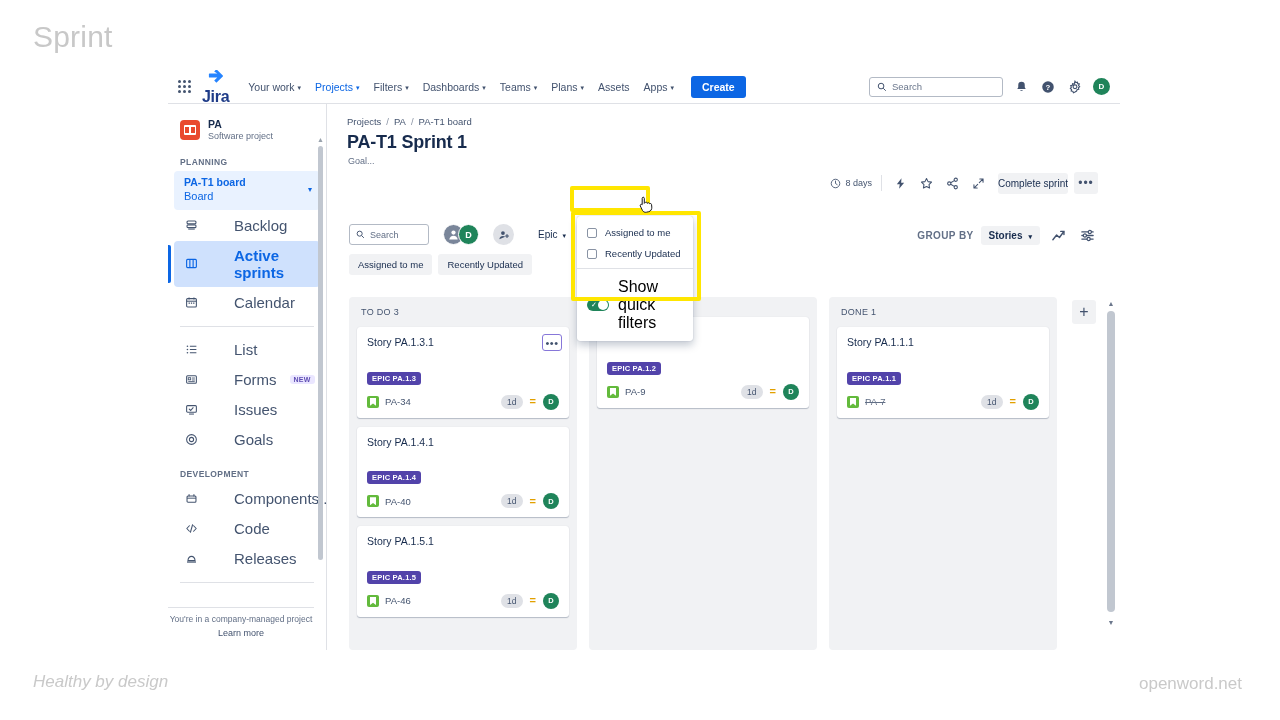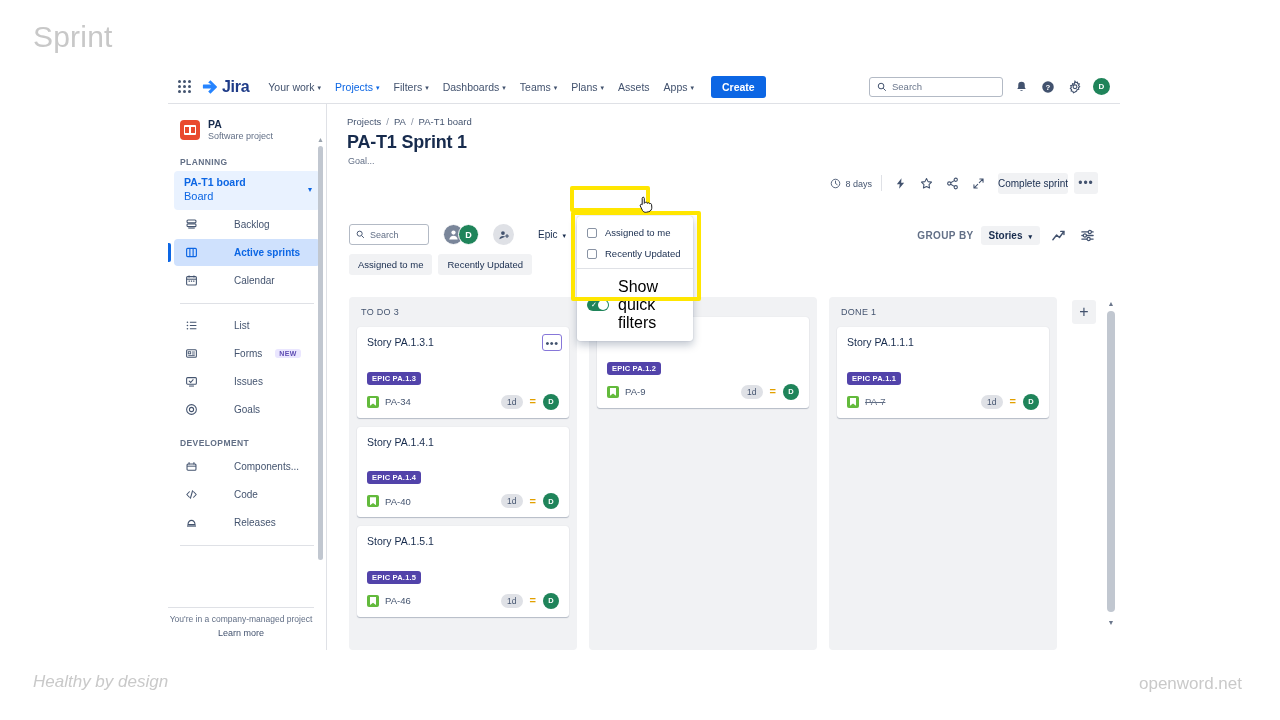--- a/index.html
+++ b/index.html
@@ -37,21 +37,21 @@
     height: 34px; width: 100%;
     border-bottom: 1px solid #dfe1e6;
     display: flex; align-items: center;
     padding: 0 8px 0 6px;
     background: #fff;
     position: relative;
   }
   .grid-icon { width: 20px; height: 20px; display:flex; align-items:center; justify-content:center; cursor:pointer; margin-right: 4px;}
   .grid-icon .dots { display: grid; grid-template-columns: repeat(3, 3px); grid-gap: 2px; }
   .grid-icon .dots i { width: 3px; height: 3px; background: #44546f; border-radius: 50%; display: block; }
-  .jira-logo { display: flex; align-items: center; gap: 4px; margin-right: 12px; margin-left: 4px; cursor: pointer;}
+  .jira-logo { display: flex; align-items: center; gap: 4px; margin-right: 12px; margin-left: 4px; cursor: pointer; flex-direction: column;}
   .jira-mark { width: 16px; height: 16px; position: relative; }
   .jira-word { font-size: 16px; font-weight: 700; color: #1f3c88; letter-spacing: -0.3px; }
   .navitem {
     font-size: 10.5px; color: #42526e; padding: 5px 7px; border-radius: 3px;
     display: flex; align-items: center; gap: 3px; cursor: pointer; white-space: nowrap;
     position: relative;
   }
   .navitem.active { color: #0c66e4; }
   .navitem.active::after {
     content: ""; position: absolute; left: 6px; right: 6px; bottom: -9px; height: 2px; background: #0c66e4;
@@ -101,21 +101,21 @@
     margin: 0 6px; background: #e9f2ff; border-radius: 4px; padding: 5px 8px 6px 10px;
     display: flex; align-items: center; cursor: pointer;
   }
   .board-sel .t { font-size: 10.5px; color: #0c66e4; font-weight: 600; line-height: 1.3; }
   .board-sel .s { font-size: 11px; color: #0c66e4; line-height: 1.3; }
   .board-sel .cv { margin-left: auto; color: #0c66e4; font-size: 8px; }
   .nav-row {
     display: flex; align-items: center; gap: 9px; margin: 1px 6px;
     padding: 6px 8px 6px 10px; border-radius: 4px; cursor: pointer; position: relative;
   }
-  .nav-row .lbl { font-size: 10px; color: #44546f; padding-left: 26px; }
+  .nav-row .lbl { font-size: 15px; color: #44546f; padding-left: 26px; }
   .nav-row.sel { background: #cfe1fd; }
   .nav-row.sel .lbl { color: #0c66e4; font-weight: 600; }
   .nav-row.sel::before {
     content: ""; position: absolute; left: -6px; top: 4px; bottom: 4px; width: 3px;
     background: #0c66e4; border-radius: 0 2px 2px 0;
   }
   .nav-ic { width: 15px; height: 15px; display: flex; align-items: center; justify-content: center; flex: 0 0 15px; color: #44546f;}
   .nav-row.sel .nav-ic { color: #0c66e4; }
   .badge-new {
     font-size: 7px; font-weight: 700; color: #5e4db2; background: #eae6ff;
@@ -136,21 +136,21 @@
   .main { flex: 1; position: relative; background: #fff; overflow: hidden; }
   .breadcrumb { display: flex; gap: 5px; align-items: center; padding: 12px 0 0 20px; }
   .breadcrumb span { font-size: 9.5px; color: #44546f; cursor: pointer; }
   .breadcrumb .sl { color: #8993a4; cursor: default; }
   .page-title { font-size: 18px; font-weight: 700; color: #172b4d; padding: 5px 0 0 20px; letter-spacing: -0.2px;}
   .goal { font-size: 9px; color: #626f86; padding: 3px 0 0 21px; }
 
   .title-right {
     position: absolute; right: 22px; top: 68px; display: flex; align-items: center; gap: 6px;
   }
-  .days { display: flex; align-items: flex-end; gap: 4px; font-size: 9px; color: #44546f; }
+  .days { display: flex; align-items: center; gap: 4px; font-size: 9px; color: #44546f; }
   .vdiv { width: 1px; height: 16px; background: #dfe1e6; margin: 0 3px; }
   .tool-ic { width: 20px; height: 20px; display: flex; align-items: center; justify-content: center; cursor: pointer; color: #42526e; }
   .complete-btn {
     background: #f1f2f4; color: #172b4d; font-size: 10px; font-weight: 500;
     padding: 5px 0; border-radius: 3px; cursor: pointer; margin-left: 3px;
   }
   .more-btn {
     background: #f1f2f4; color: #42526e; font-size: 12px; width: 24px; height: 22px;
     border-radius: 3px; cursor: pointer; display: flex; align-items: center; justify-content: center;
     letter-spacing: 1px;

